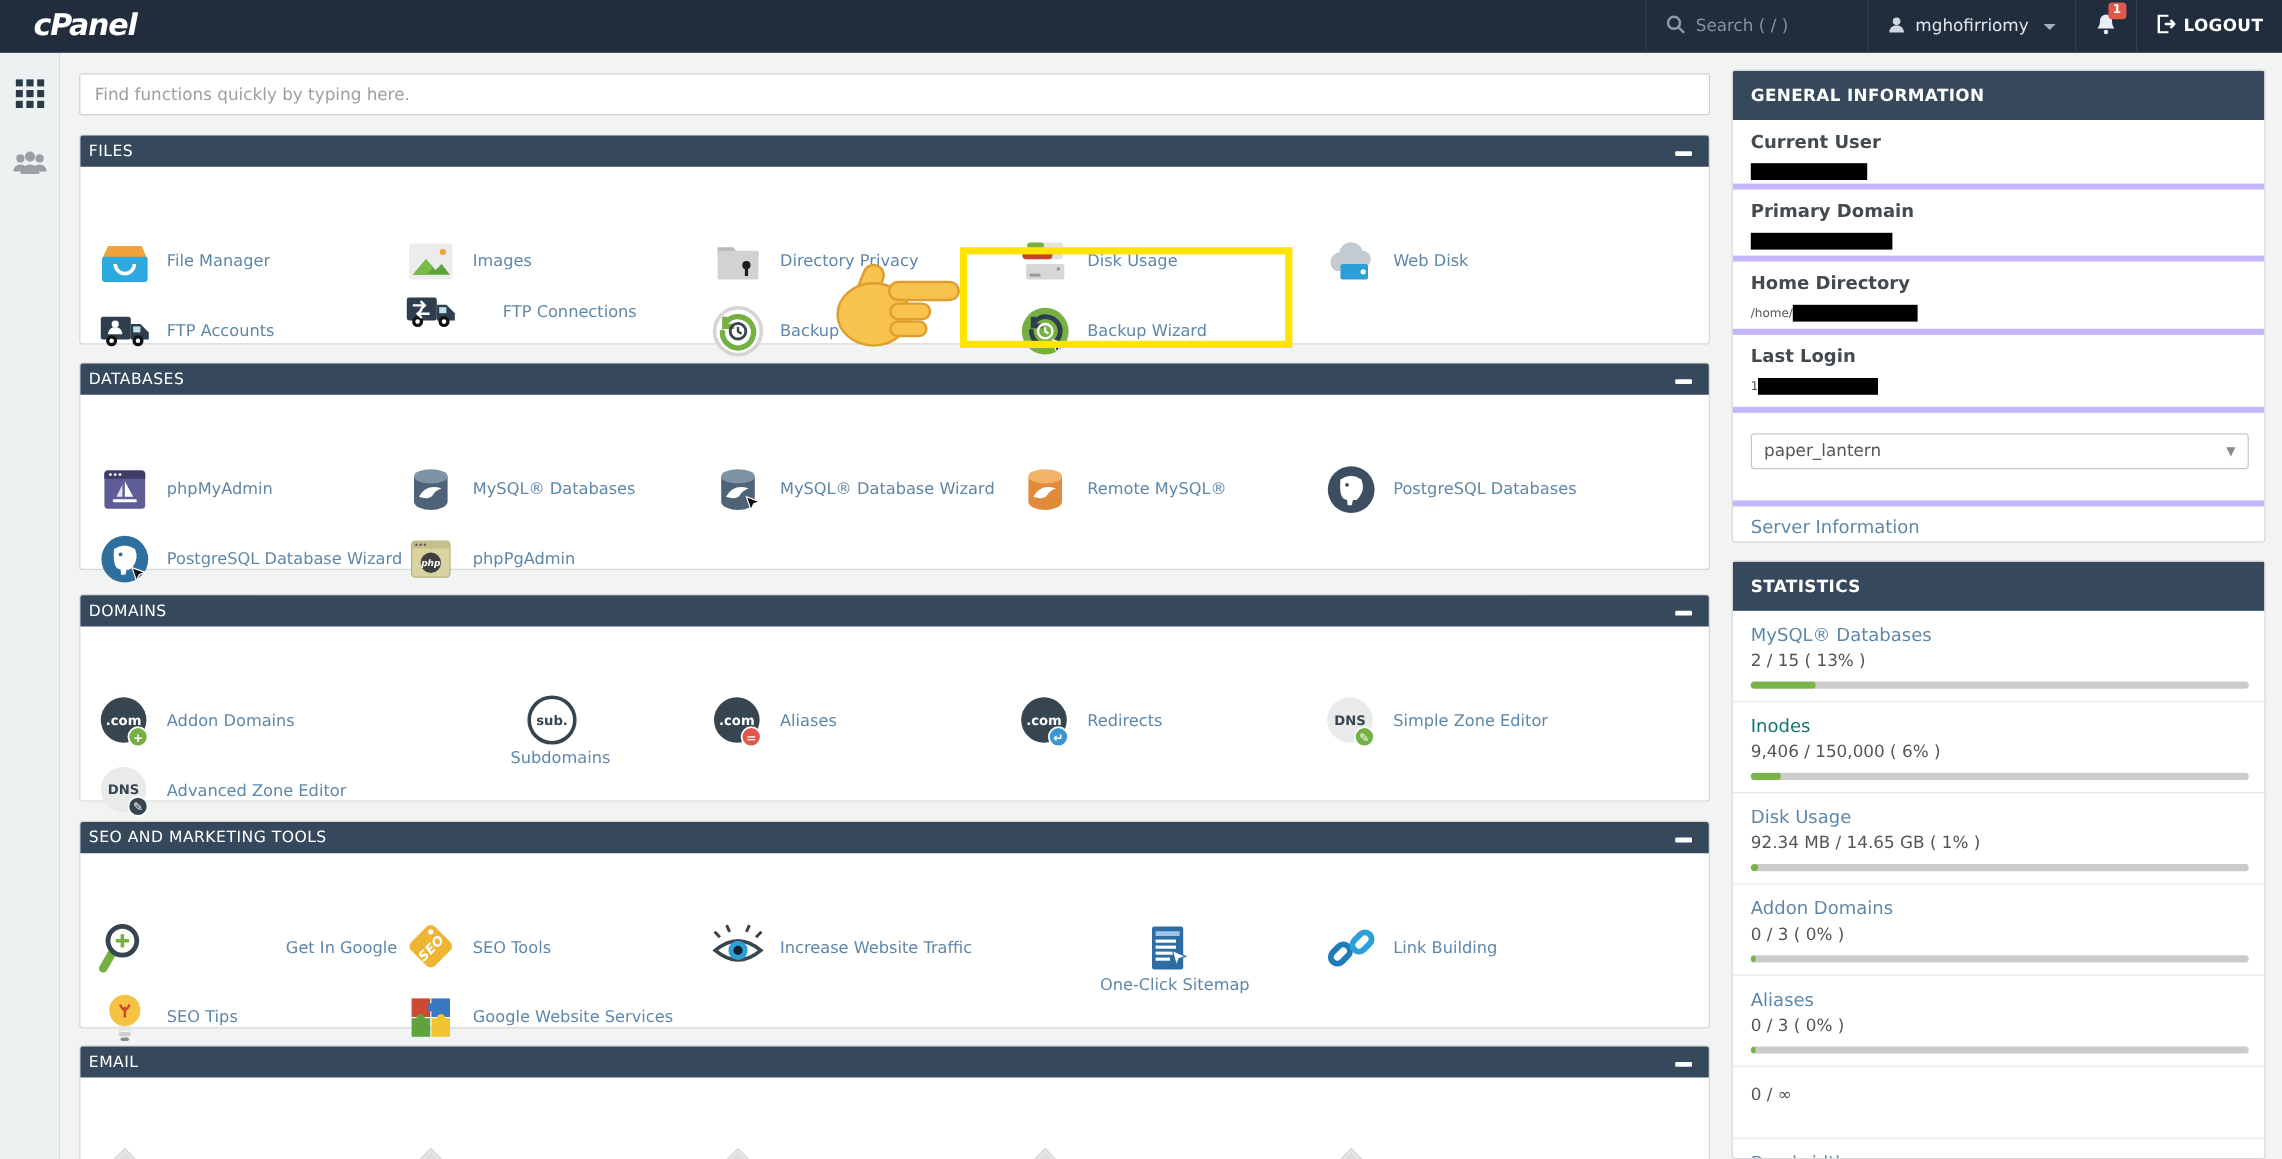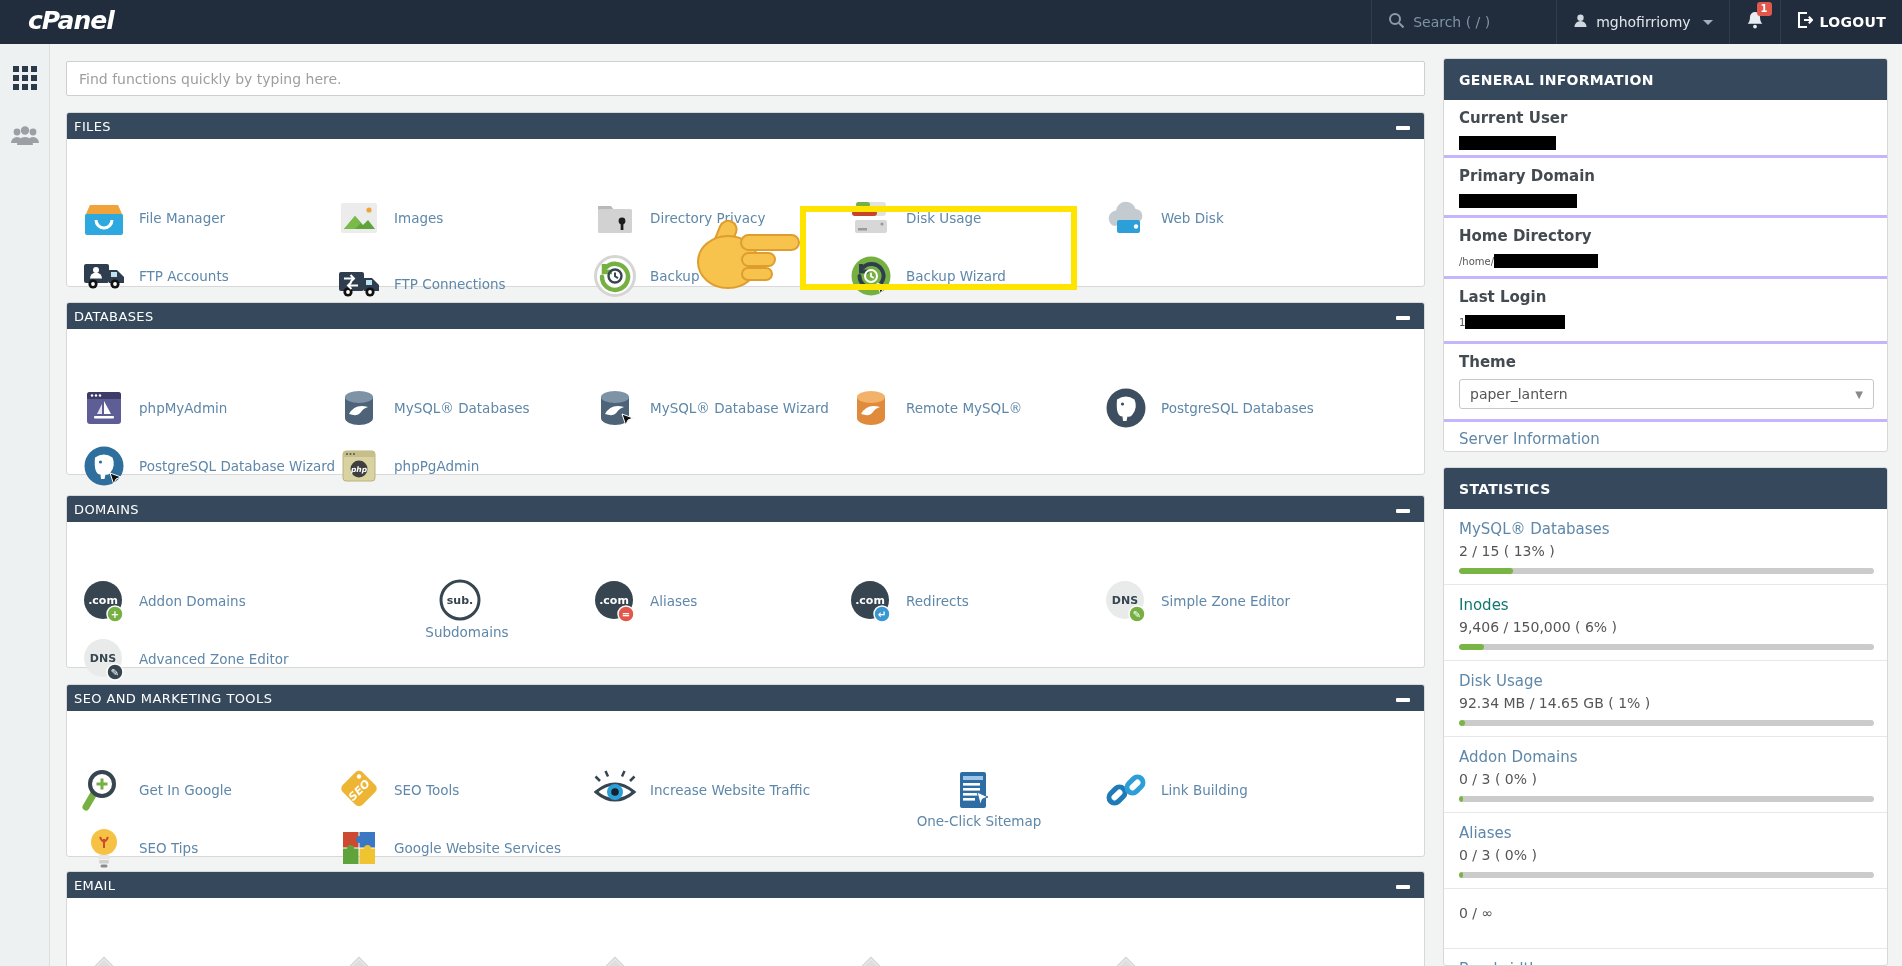--- a/index.html
+++ b/index.html
@@ -39,21 +39,21 @@
   .item .ic { width:46px; height:46px; flex:0 0 46px; }
   .item .lbl { margin-left:12px; font-size:13.5px; color:#5e87a9; white-space:nowrap; }
 
   
   #hl-box { position:absolute; left:800px; top:206px; width:277px; height:84px; border:6px solid #ffe400; z-index:25; pointer-events:none; }
   #hand { position:absolute; left:686px; top:206px; width:120px; height:95px; z-index:26; pointer-events:none; }
 
   
   .side-panel { position:absolute; left:1443px; width:445px; background:#fff; border:1px solid #d8d8d8; border-radius:3px; overflow:hidden; }
   .side-h { height:41px; background:#36495c; color:#fff; font-size:14px; font-weight:bold; display:flex; align-items:center; padding-left:15px; letter-spacing:0.3px; }
-  .gi-row { padding:9px 15px 0 15px; border-bottom:3px solid #c4b5fd; }
+  .gi-row { padding:9px 15px 0 15px; border-bottom:5px solid #c4b5fd; }
   .gi-label { font-size:15px; font-weight:bold; color:#434a50; }
   .gi-val { margin-top:9px; font-size:10px; color:#555; display:flex; align-items:center; }
   .redact { display:inline-block; height:14px; background:#000; }
   .theme-select { margin-top:8px; width:415px; height:30px; border:1px solid #c7c7c7; border-radius:3px; background:#fff;
     display:flex; align-items:center; justify-content:space-between; padding:0 10px; font-size:14px; color:#555; cursor:pointer; }
   .link { color:#5e87a9; text-decoration:none; cursor:pointer; }
   .stat-row { padding:11px 15px 0 15px; border-bottom:1px solid #e8e8e8; }
   .stat-label { font-size:15px; }
   .stat-val { margin-top:5px; font-size:14px; color:#555; }
   .bar { margin-top:9px; width:415px; height:6px; background:#cbcbcb; border-radius:3px; overflow:hidden; }
@@ -205,21 +205,21 @@
               <rect x="30" y="19" width="6" height="5" fill="#bfe2f2"></rect>
    <circle cx="12" cy="31" r="4.6" fill="#111"></circle>
               <circle cx="12" cy="31" r="1.9" fill="#fff"></circle>
    <circle cx="34" cy="31" r="4.6" fill="#111"></circle>
               <circle cx="34" cy="31" r="1.9" fill="#fff"></circle>
    <circle cx="15" cy="17" r="3" fill="#fff"></circle>
               <path d="M9 25.5 a6 6 0 0 1 12 0 z" fill="#fff"></path>
             </svg></span>
           <span class="lbl">FTP Accounts</span>
         </a>
-        <a class="item" style="left: 269px; top: 122px;">
+        <a class="item" style="left: 269px; top: 98px; gap: 25px;">
           <span class="ic"><svg viewBox="0 0 46 46">
               <rect x="3" y="11" width="25" height="19" rx="2" fill="#2f3e4e"></rect>
    <path d="M28 17 h8 l7 7 v6 h-15 z" fill="#2f3e4e"></path>
               <rect x="30" y="19" width="6" height="5" fill="#bfe2f2"></rect>
    <circle cx="12" cy="31" r="4.6" fill="#111"></circle>
               <circle cx="12" cy="31" r="1.9" fill="#fff"></circle>
    <circle cx="34" cy="31" r="4.6" fill="#111"></circle>
               <circle cx="34" cy="31" r="1.9" fill="#fff"></circle>
    <path d="M8 17.5 h10 m-3.5 -3.5 l3.5 3.5 -3.5 3.5" stroke="#fff" stroke-width="2" fill="none"></path>
    <path d="M22 24.5 h-10 m3.5 -3.5 l-3.5 3.5 3.5 3.5" stroke="#fff" stroke-width="2" fill="none"></path>
@@ -383,21 +383,21 @@
           <span class="lbl">Advanced Zone Editor</span>
         </a>
       </div>
     </div>
     <div class="panel" style="top: 684px; height: 173px;">
       <div class="panel-h">
         <span>SEO AND MARKETING TOOLS</span>
         <span class="collapse"></span>
       </div>
       <div class="cellwrap">
-        <a class="item" style="left: 14px; top: 56px;">
+        <a class="item" style="left: 14px; top: 56px; justify-content: space-between;">
           <span class="ic"><svg viewBox="0 0 46 46">
               <path d="M12.5 27 L5 40" stroke="#76b042" stroke-width="7" stroke-linecap="round"></path>
    <circle cx="21" cy="17" r="12" fill="#fff" stroke="#36454f" stroke-width="4"></circle>
    <path d="M21 11.5 v11 M15.5 17 h11" stroke="#76b042" stroke-width="3"></path>
             </svg></span>
           <span class="lbl">Get In Google</span>
         </a>
         <a class="item" style="left: 269px; top: 56px;">
           <span class="ic"><svg viewBox="0 0 46 46">
               <rect x="8" y="8" width="28" height="28" rx="5" transform="rotate(45 23 23)" fill="#eeb534"></rect>
@@ -544,21 +544,20 @@
       </div>
       <div class="gi-row" style="height: 65px;">
         <div class="gi-label">Last Login</div>
         <div class="gi-val">
           <span>1</span>
           <span class="redact" style="width: 100px;"></span>
         </div>
       </div>
     </div>
   <div class="gi-row" style="height:78px;">
-    <div class="gi-label">Theme</div>
     <div class="theme-select">
       <span>paper_lantern</span>
       <span style="color:#8a8a8a; font-size:10px;">▼</span>
     </div>
   </div>
   <div style="padding:7px 15px 0 15px; height:31px;">
     <span class="link" style="font-size:15px;">Server Information</span>
   </div>
 </div>
 

